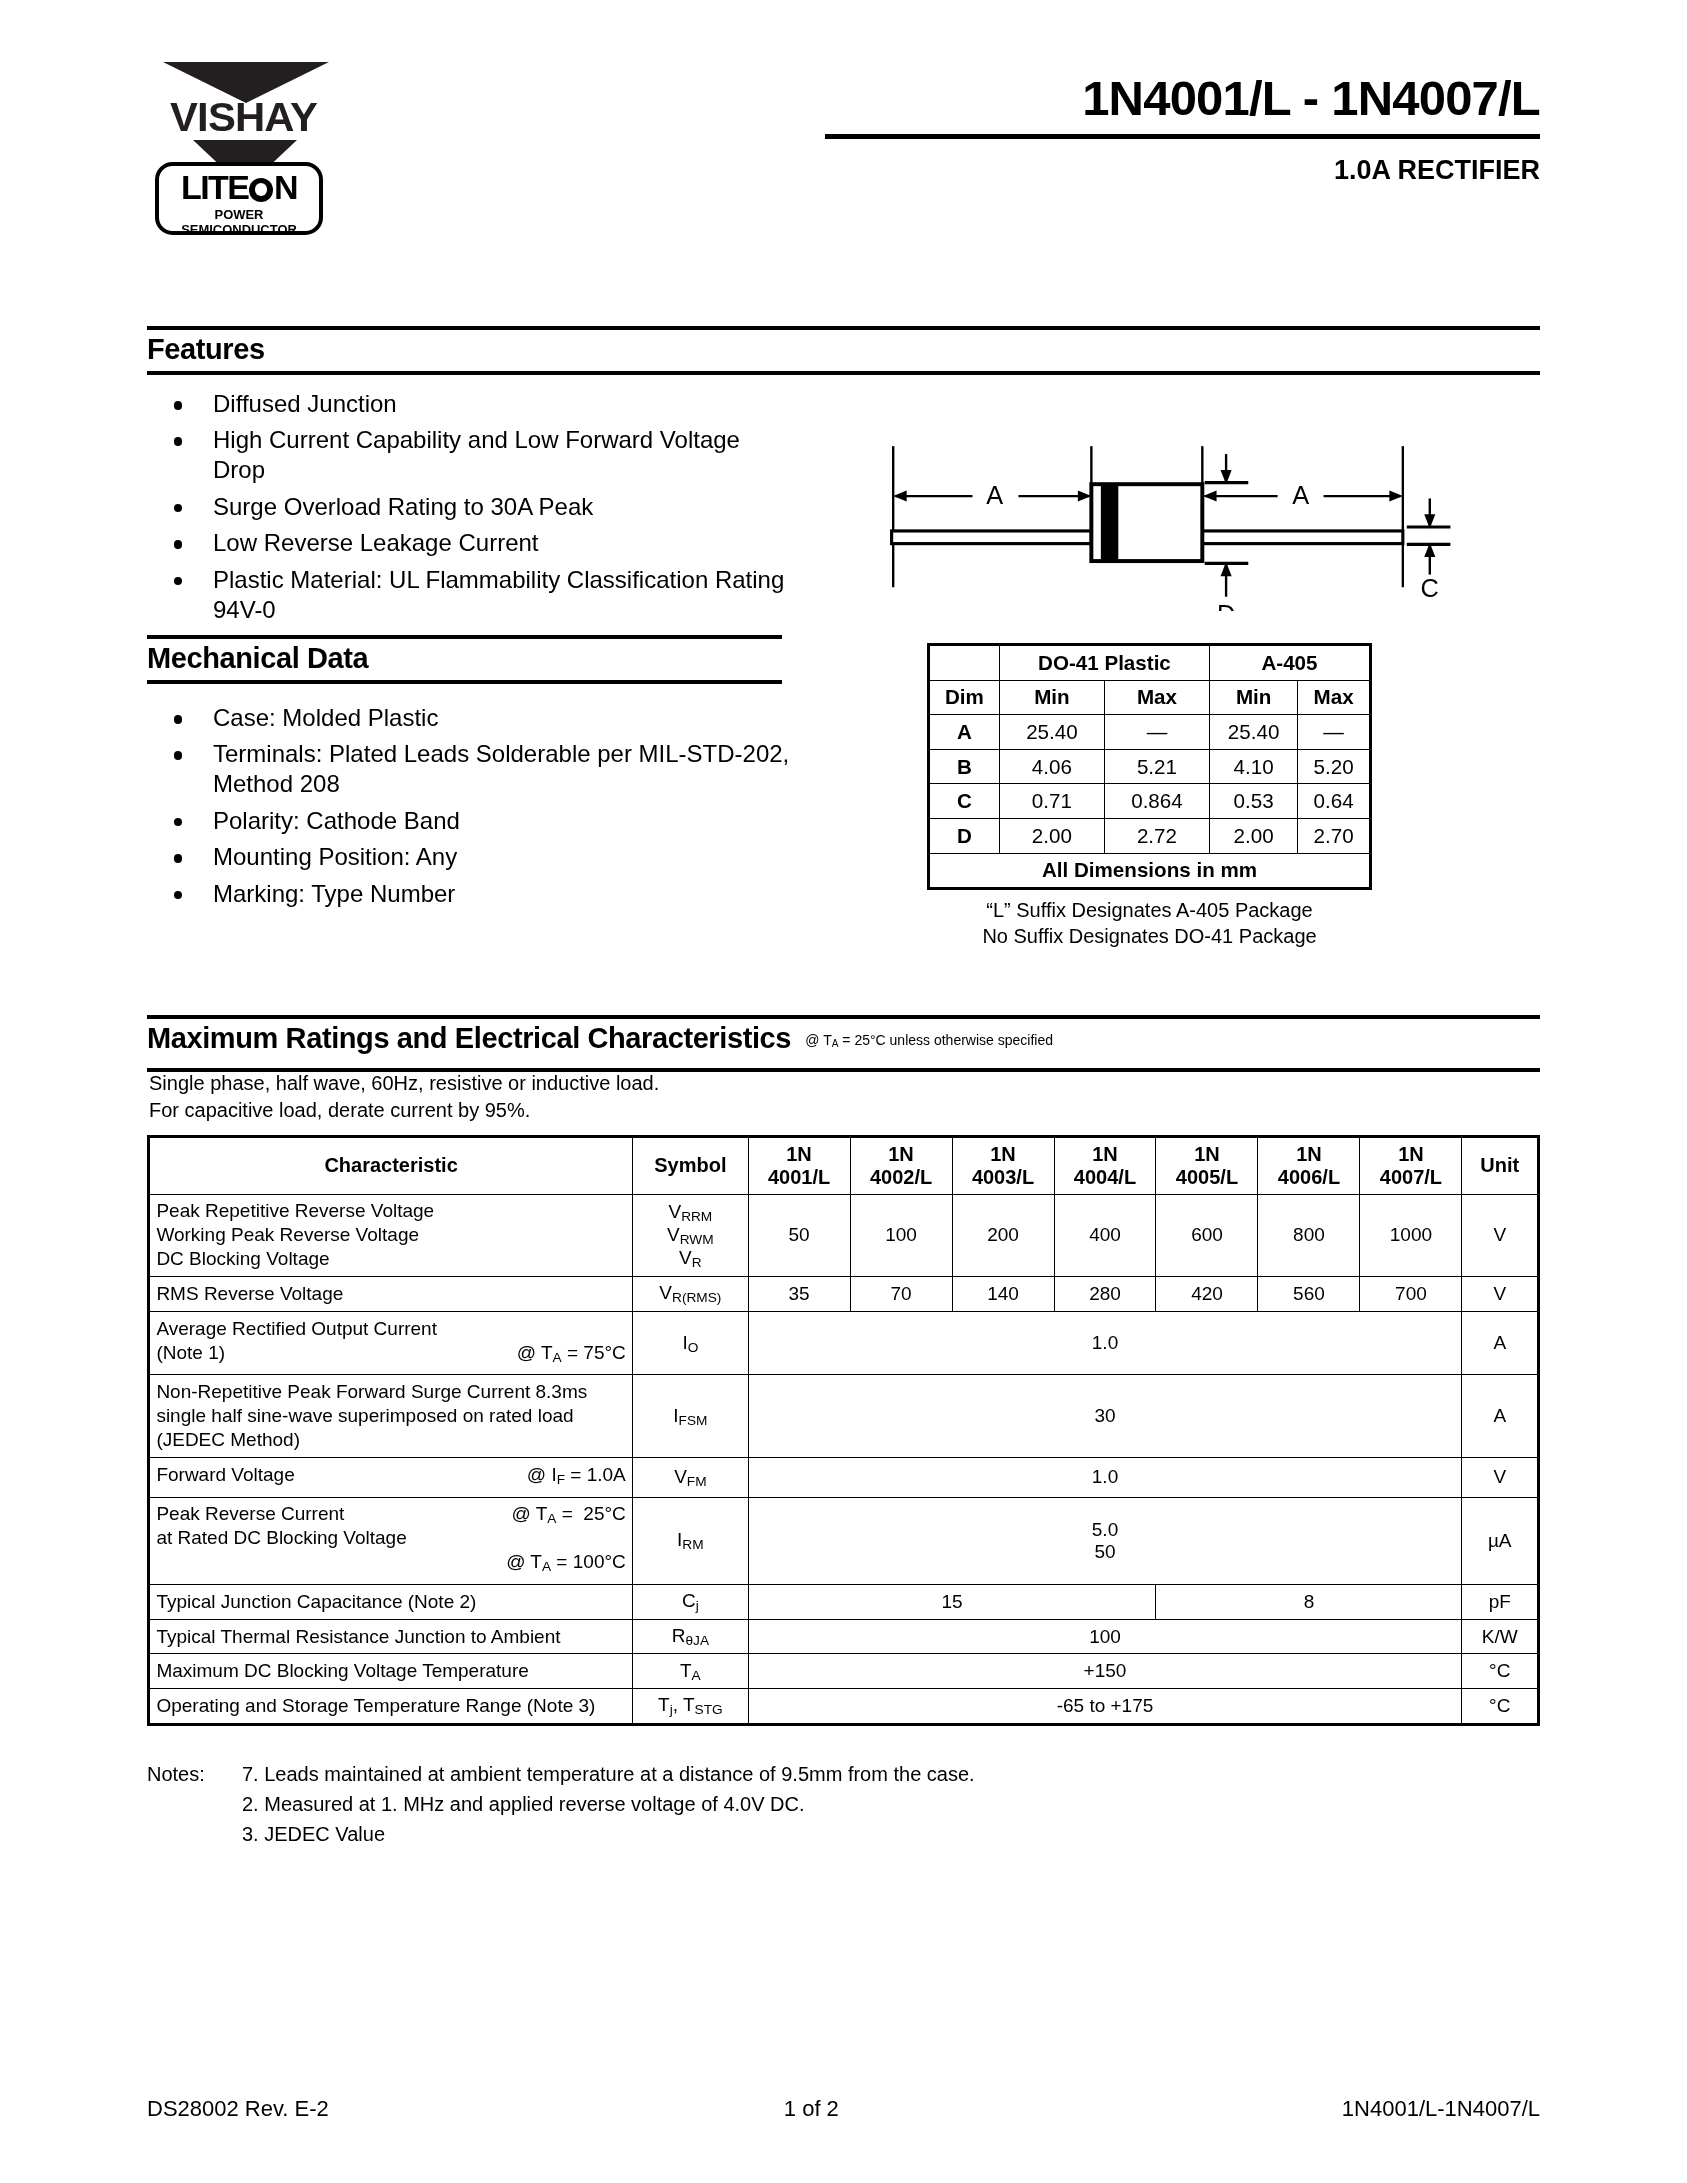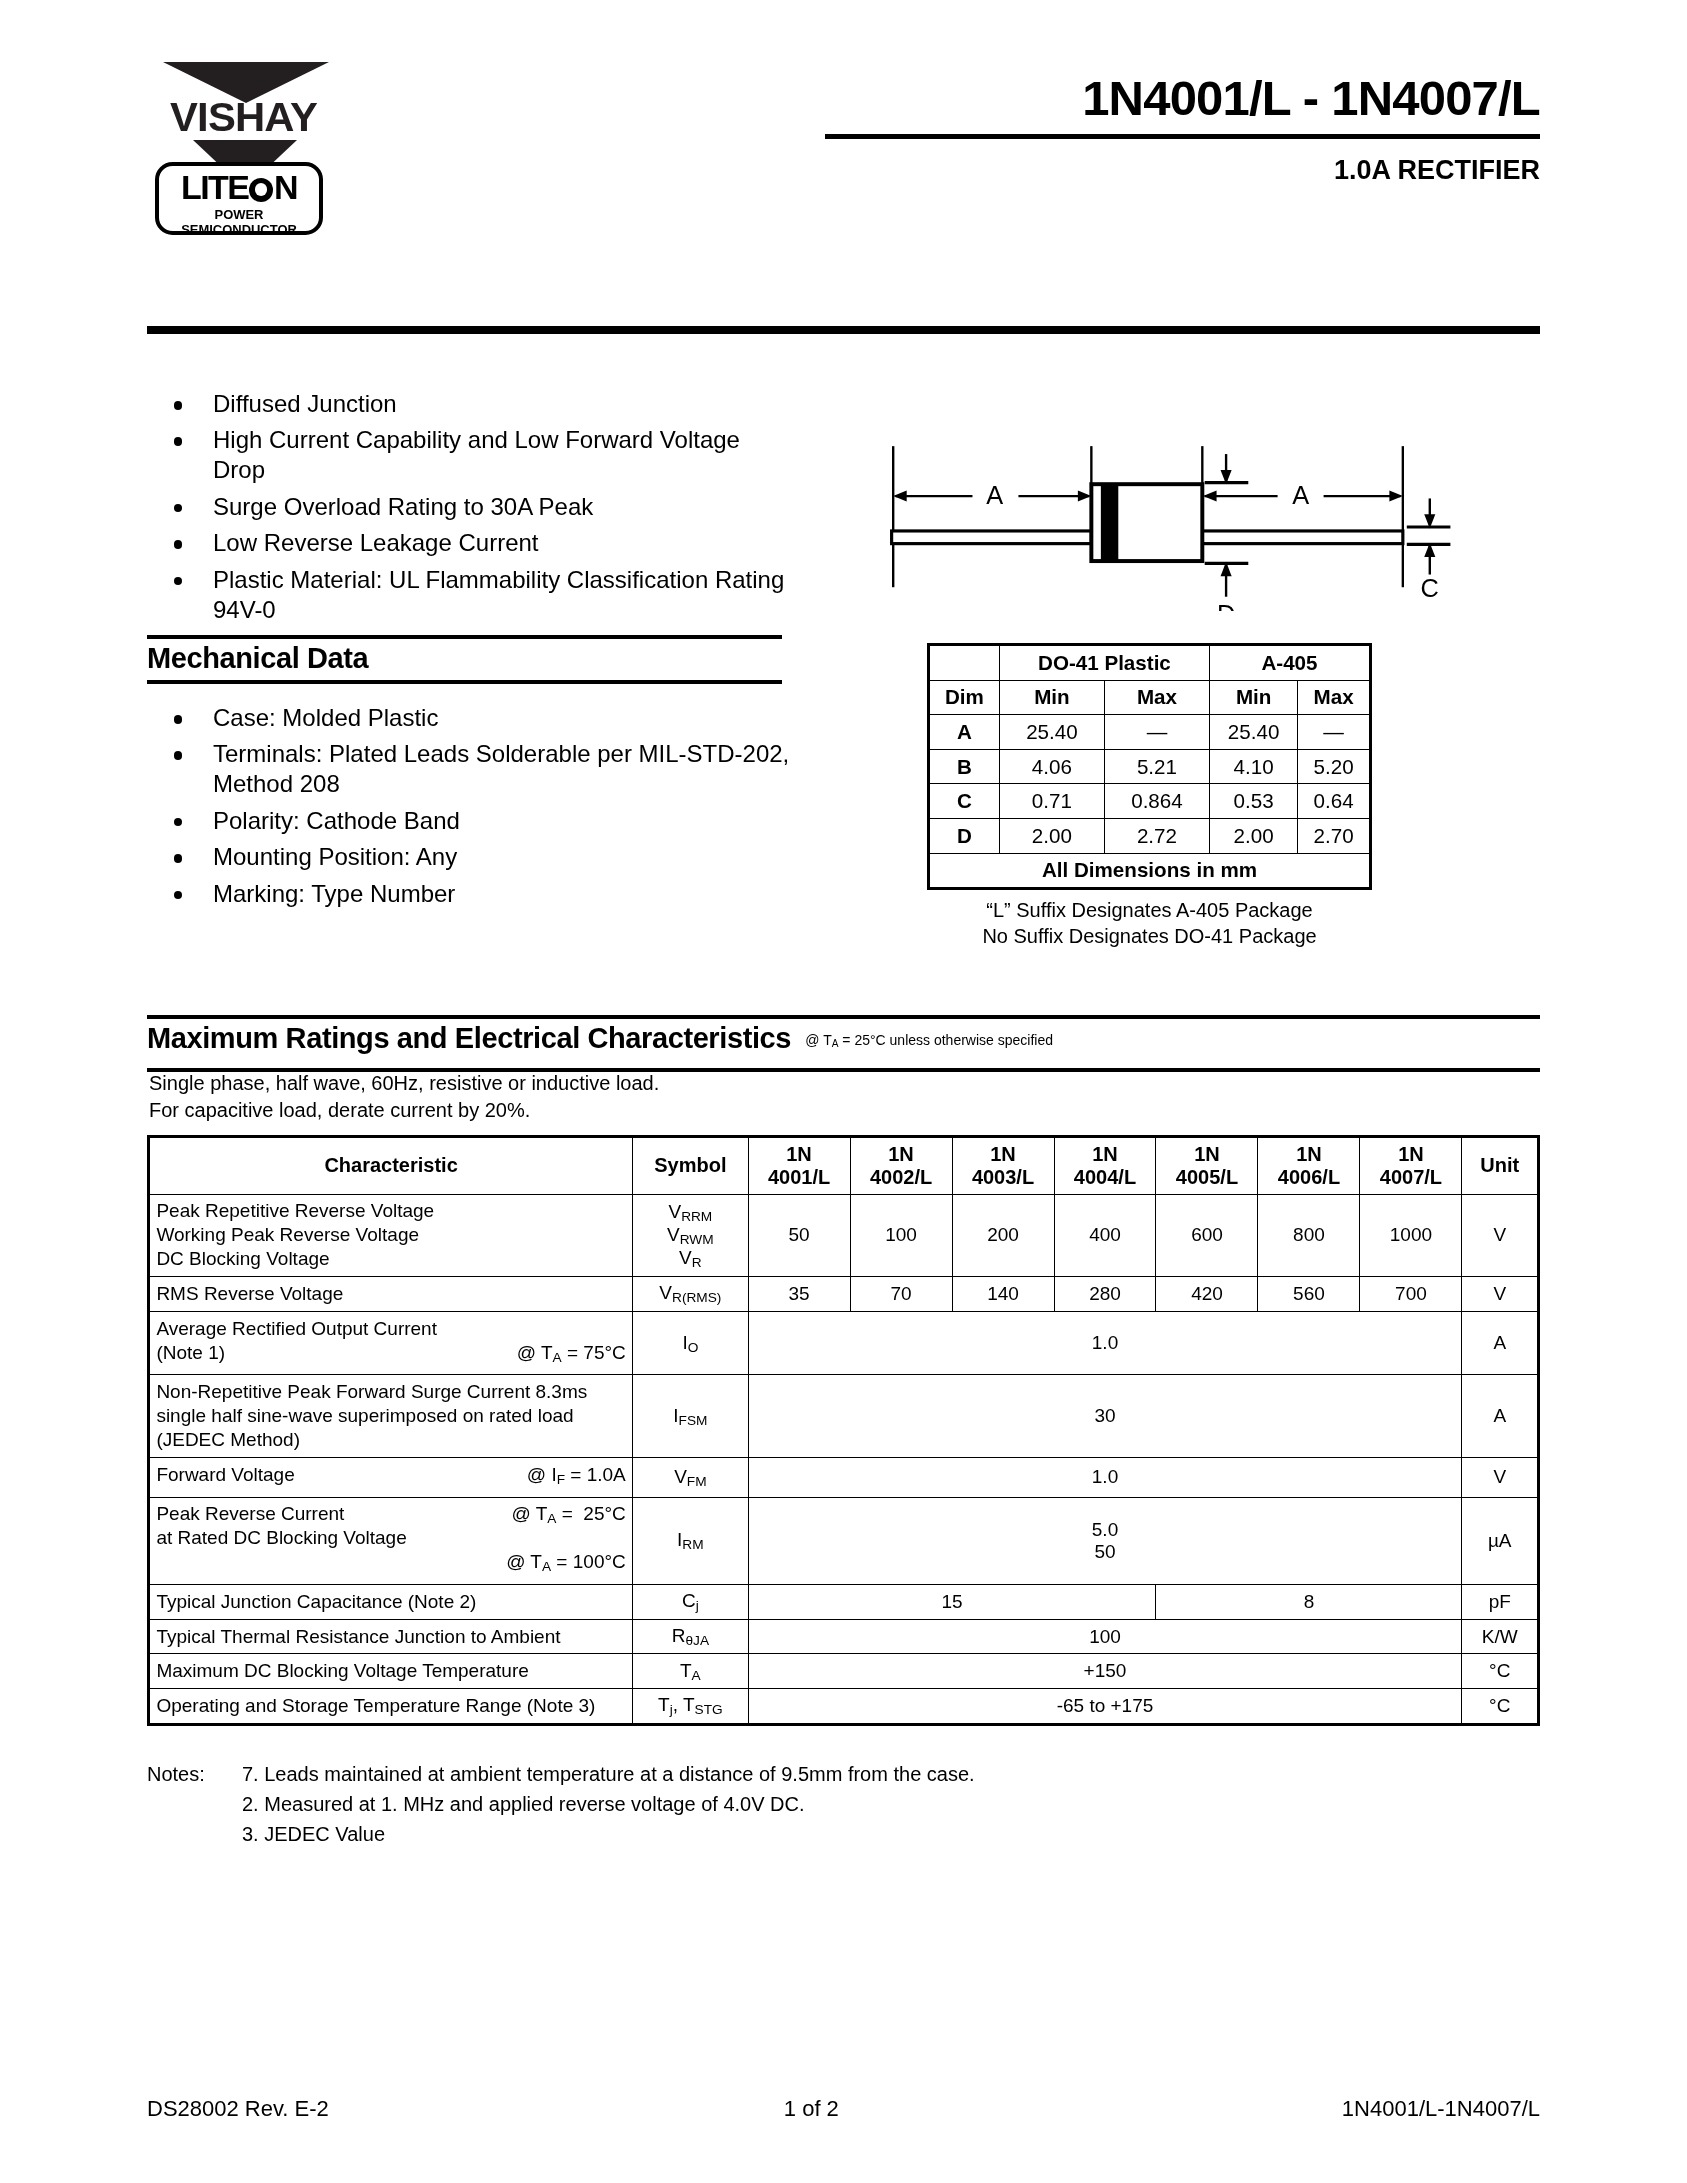--- a/index.html
+++ b/index.html
@@ -343,20 +343,21 @@
 
     <div class="title-area">
       <div class="part-title">1N4001/L - 1N4007/L</div>
       <div class="title-rule"></div>
       <div class="subtitle">1.0A RECTIFIER</div>
     </div>
   </div>
 
   <div class="sec-head" style="left:147px; top:326px; width:1393px;">
     <div class="rule-top"></div>
+    <div class="sh-title">Features</div>
     <div class="rule-bot"></div>
   </div>
 
   <ul class="bullets" style="position:absolute; left:156px; top:381px; width:627px;">
     <li>Diffused Junction</li>
     <li>High Current Capability and Low Forward Voltage Drop</li>
     <li>Surge Overload Rating to 30A Peak</li>
     <li>Low Reverse Leakage Current</li>
     <li>Plastic Material: UL Flammability Classification Rating 94V-0</li>
   </ul>
@@ -484,21 +485,21 @@
   <div class="sec-head" style="left:147px; top:1015px; width:1393px;">
     <div class="rule-top"></div>
     <div class="sh-title">
       <span>Maximum Ratings and Electrical Characteristics</span><span class="sh-note">@ T<sub>A</sub> = 25°C unless otherwise specified</span>
     </div>
     <div class="rule-bot"></div>
   </div>
 
   <div style="position:absolute; left:149px; top:1070px; font-size:20px; line-height:27px;">
     <div>Single phase, half wave, 60Hz, resistive or inductive load.</div>
-    <div>For capacitive load, derate current by 20%.</div>
+    <div>For capacitive load, derate current by 95%.</div>
   </div>
 
   <div class="maintbl-wrap">
     <table class="maintbl">
       <colgroup>
         <col style="width:361px">
         <col style="width:73px">
         <col style="width:75px">
           <col style="width:75px">
           <col style="width:75px">

